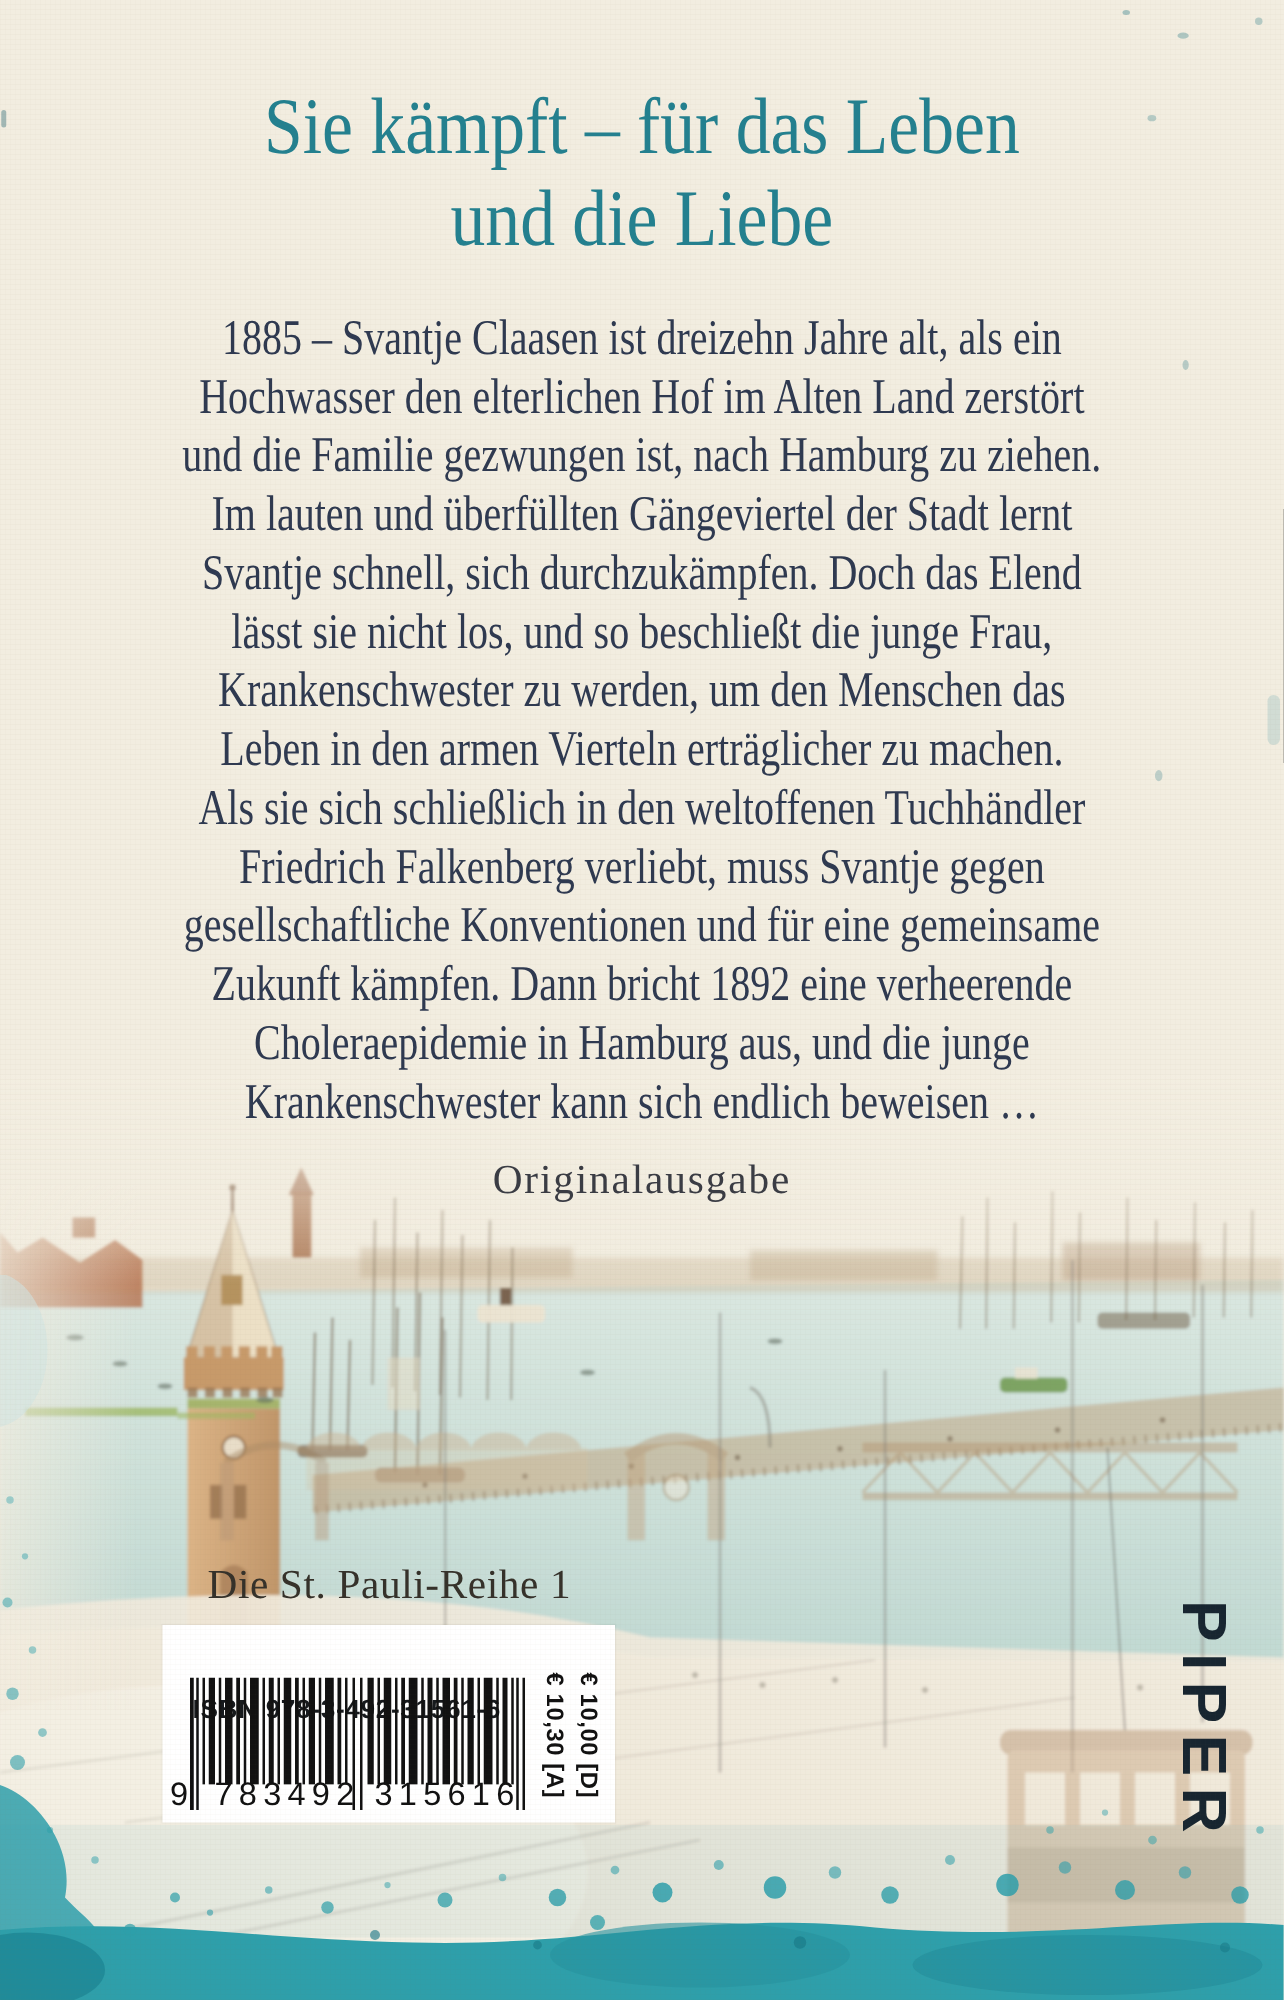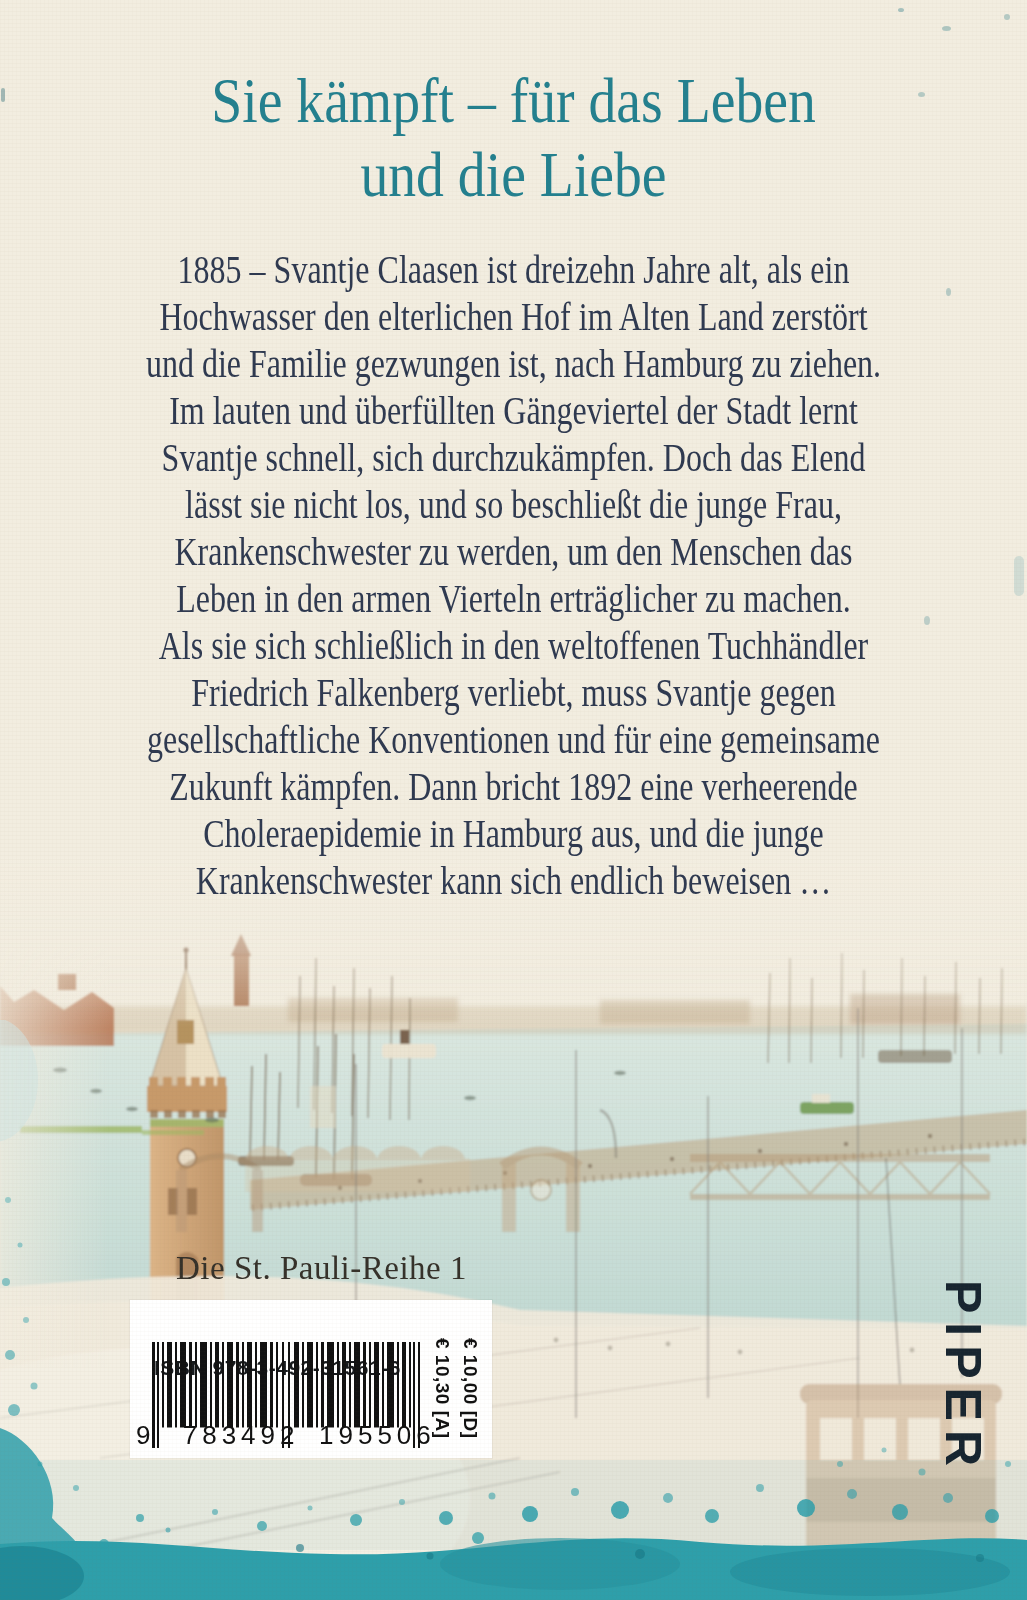--- a/index.html
+++ b/index.html
@@ -31,31 +31,31 @@
     position:absolute;top:246px;left:0;width:1027px;margin:0;z-index:5;
     text-align:center;white-space:pre-line;
     font-size:40px;line-height:47px;color:#2e3950;
     transform:scaleX(.8);transform-origin:50% 0;
   }
   .edition{
     position:absolute;top:926px;left:0;width:1027px;z-index:5;
     text-align:center;font-size:33px;letter-spacing:1.5px;color:#3a3c44;
   }
   .series{
-    position:absolute;top:1250px;left:176px;z-index:5;
+    position:absolute;top:1250px;left:166px;z-index:5;
     font-size:33px;color:#35312a;letter-spacing:.5px;
   }
   .isbn-block{position:absolute;left:130px;top:1300px;width:362px;z-index:6;
     font-family:"Liberation Sans", sans-serif;}
   .isbn-white{position:relative;background:#ffffff;height:158px;box-shadow:0 0 0 1px rgba(0,0,0,.03);}
   .isbn-label{position:absolute;left:24px;top:12px;font-size:21px;font-weight:600;color:#16191c;letter-spacing:.5px;margin-top:44px;}
   .barcode-wrap{position:absolute;left:22px;top:42px;width:268px;height:106px;}
   .digits{position:absolute;left:-16px;top:78px;width:300px;font-size:26px;font-weight:500;color:#111;display:flex;}
   .digits .d9{width:30px;}
-  .digits .grp{letter-spacing:5px;width:128px;text-align:center;margin-left:19px;}
+  .digits .grp{letter-spacing:5px;width:128px;text-align:center;}
   .prices{
     position:absolute;right:8px;top:38px;height:116px;
     writing-mode:vertical-rl;font-size:19px;font-weight:600;color:#111;
     line-height:1.45;letter-spacing:.5px;
   }
   .prices span{display:block;}
   .web-strip{
     background:#13222c;color:#ffffff;height:34px;line-height:34px;
     text-align:center;font-size:23px;font-weight:700;letter-spacing:.5px;
   }
@@ -345,20 +345,21 @@
 lässt sie nicht los, und so beschließt die junge Frau,
 Krankenschwester zu werden, um den Menschen das
 Leben in den armen Vierteln erträglicher zu machen.
 Als sie sich schließlich in den weltoffenen Tuchhändler
 Friedrich Falkenberg verliebt, muss Svantje gegen
 gesellschaftliche Konventionen und für eine gemeinsame
 Zukunft kämpfen. Dann bricht 1892 eine verheerende
 Choleraepidemie in Hamburg aus, und die junge
 Krankenschwester kann sich endlich beweisen …</p>
 
+  <div class="edition">Originalausgabe</div>
 
   <div class="series">Die St. Pauli-Reihe 1</div>
 
   <div class="isbn-block">
     <div class="isbn-white">
       <div class="isbn-label">ISBN 978-3-492-31561-6</div>
       <div class="barcode-wrap">
         <svg width="268" height="106" viewBox="0 0 268 124" preserveAspectRatio="none" aria-hidden="true">
           <g fill="#111111">
             <rect x="0" y="0" width="3" height="124"></rect>
@@ -401,21 +402,21 @@
               <rect x="245" y="0" width="2" height="100"></rect>
             <rect x="250" y="0" width="4" height="100"></rect>
               <rect x="257" y="0" width="2" height="100"></rect>
             <rect x="261" y="0" width="2" height="124"></rect>
               <rect x="266" y="0" width="2" height="124"></rect>
           </g>
         </svg>
         <div class="digits">
           <span class="d9">9</span>
           <span class="grp">783492</span>
-          <span class="grp">195506</span>
+          <span class="grp">315616</span>
         </div>
       </div>
       <div class="prices">
         <span>€ 10,00 [D]</span>
         <span>€ 10,30 [A]</span>
       </div>
     </div>
   </div>
 
   <div class="piper-logo">PIPER</div>

